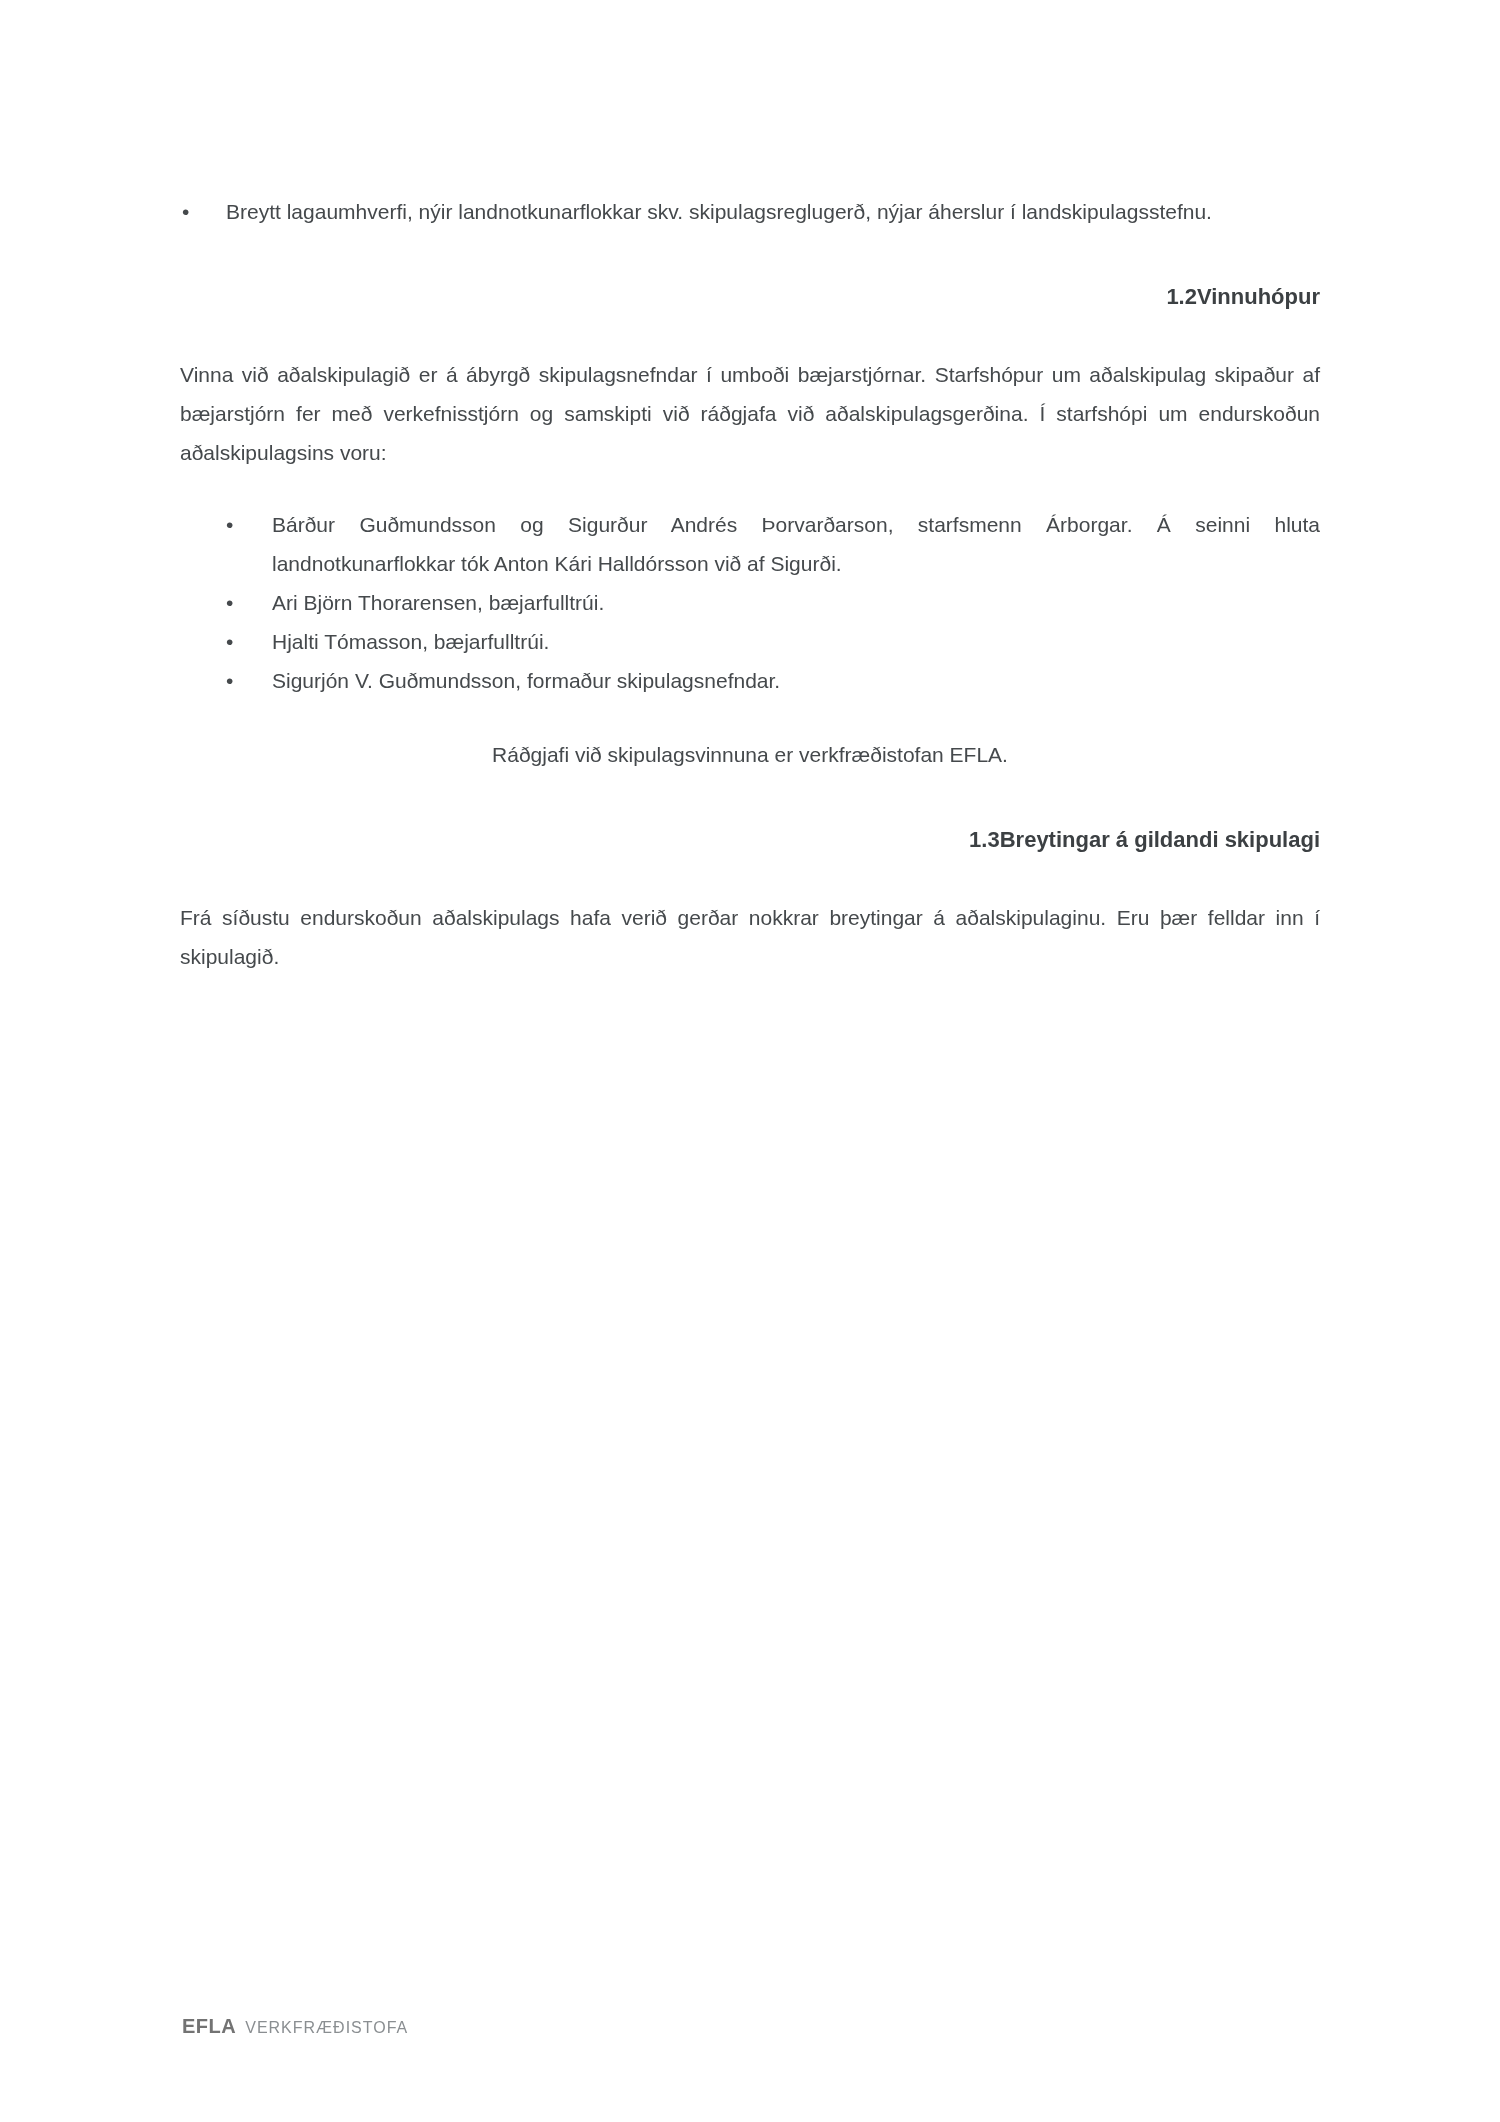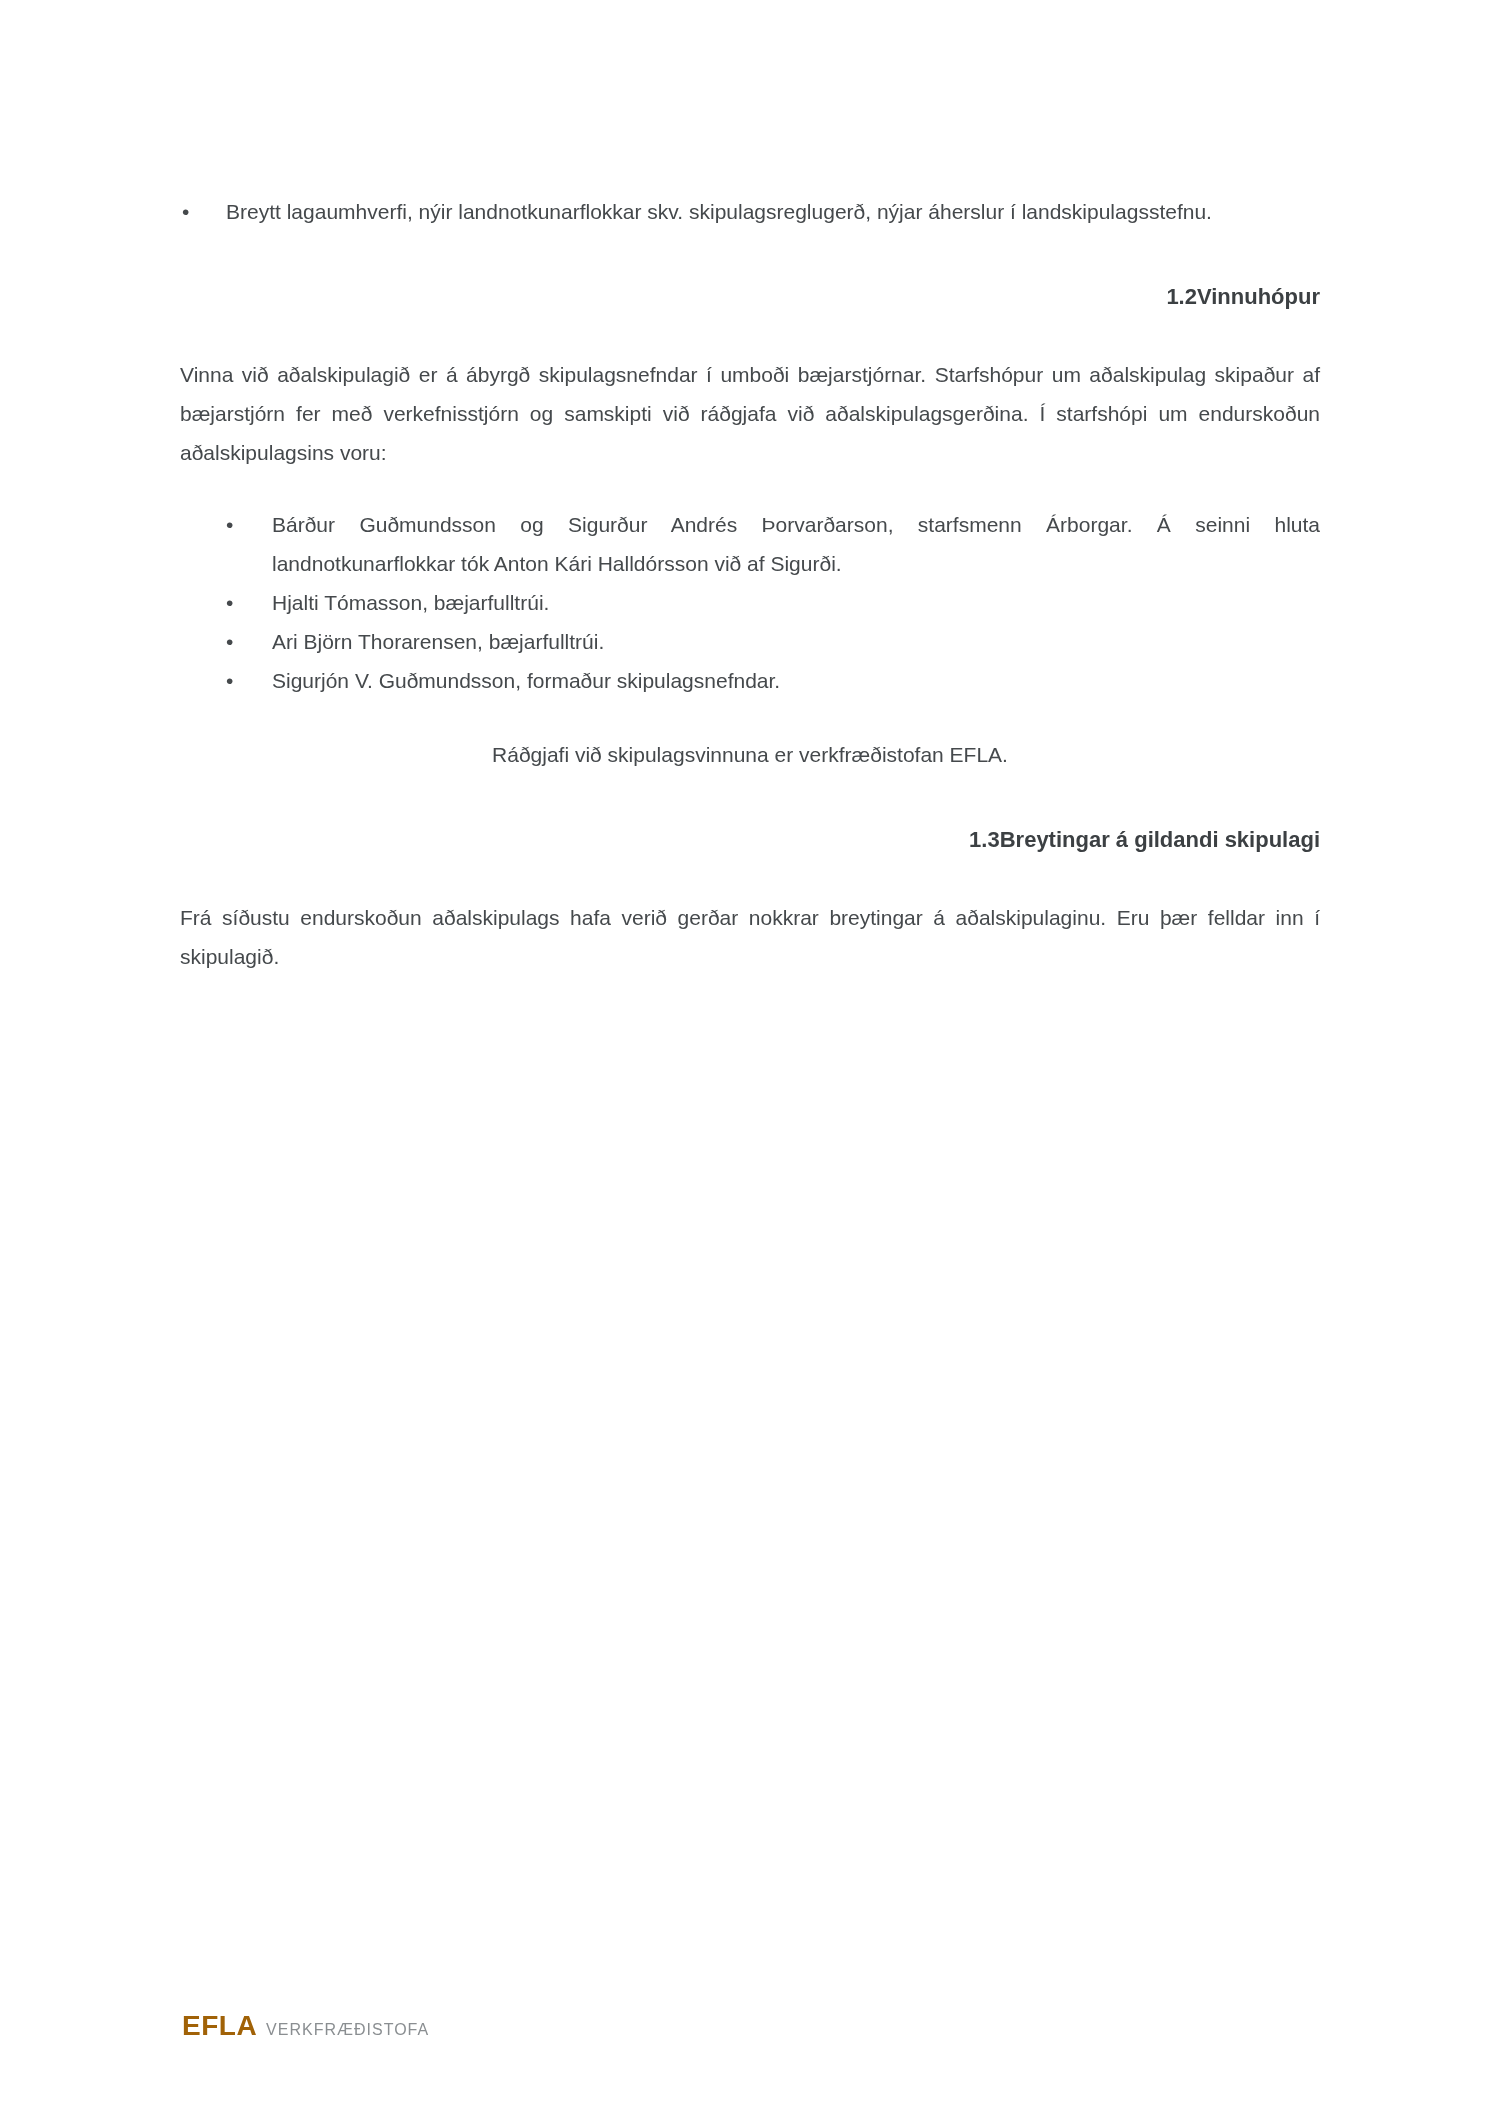--- a/index.html
+++ b/index.html
@@ -73,24 +73,24 @@
   }
   .footer-logo {
     position: absolute;
     left: 182px;
     top: 2005px;
     white-space: nowrap;
     line-height: 42px;
     text-align: left;
   }
   .footer-logo .logo-primary {
-    font-size: 28px;
+    font-size: 20px;
     font-weight: 700;
     letter-spacing: 0.5px;
-    color: #a16207;
+    color: #737373;
   }
   .footer-logo .logo-secondary {
     font-size: 16px;
     font-weight: 400;
     letter-spacing: 1px;
     color: #8a8e91;
     margin-left: 9px;
   }
 </style>
 </head>
@@ -109,24 +109,24 @@
       <span class="section-number">1.2</span><span>Vinnuhópur</span>
     </h2>
 
     <p class="body-paragraph">Vinna við aðalskipulagið er á ábyrgð skipulagsnefndar í umboði bæjarstjórnar. Starfshópur um aðalskipulag skipaður af bæjarstjórn fer með verkefnisstjórn og samskipti við ráðgjafa við aðalskipulagsgerðina. Í starfshópi um endurskoðun aðalskipulagsins voru:</p>
 
     <ul class="bullets inner">
       <li>
         <span>Bárður Guðmundsson og Sigurður Andrés Þorvarðarson, starfsmenn Árborgar. Á seinni hluta landnotkunarflokkar tók Anton Kári Halldórsson við af Sigurði.</span>
       </li>
       <li>
-        <span>Hjalti Tómasson, bæjarfulltrúi.</span>
+        <span>Ari Björn Thorarensen, bæjarfulltrúi.</span>
       </li>
       <li>
-        <span>Ari Björn Thorarensen, bæjarfulltrúi.</span>
+        <span>Hjalti Tómasson, bæjarfulltrúi.</span>
       </li>
       <li>
         <span>Sigurjón V. Guðmundsson, formaður skipulagsnefndar.</span>
       </li>
     </ul>
 
     <p class="closing-paragraph">Ráðgjafi við skipulagsvinnuna er verkfræðistofan EFLA.</p>
 
     <h2 class="section-heading">
       <span class="section-number">1.3</span><span>Breytingar á gildandi skipulagi</span>

